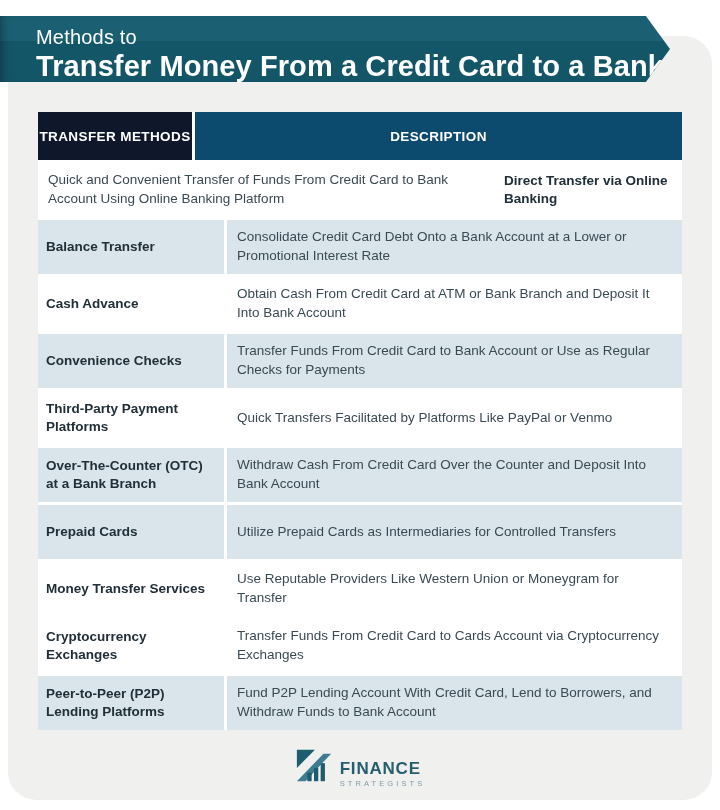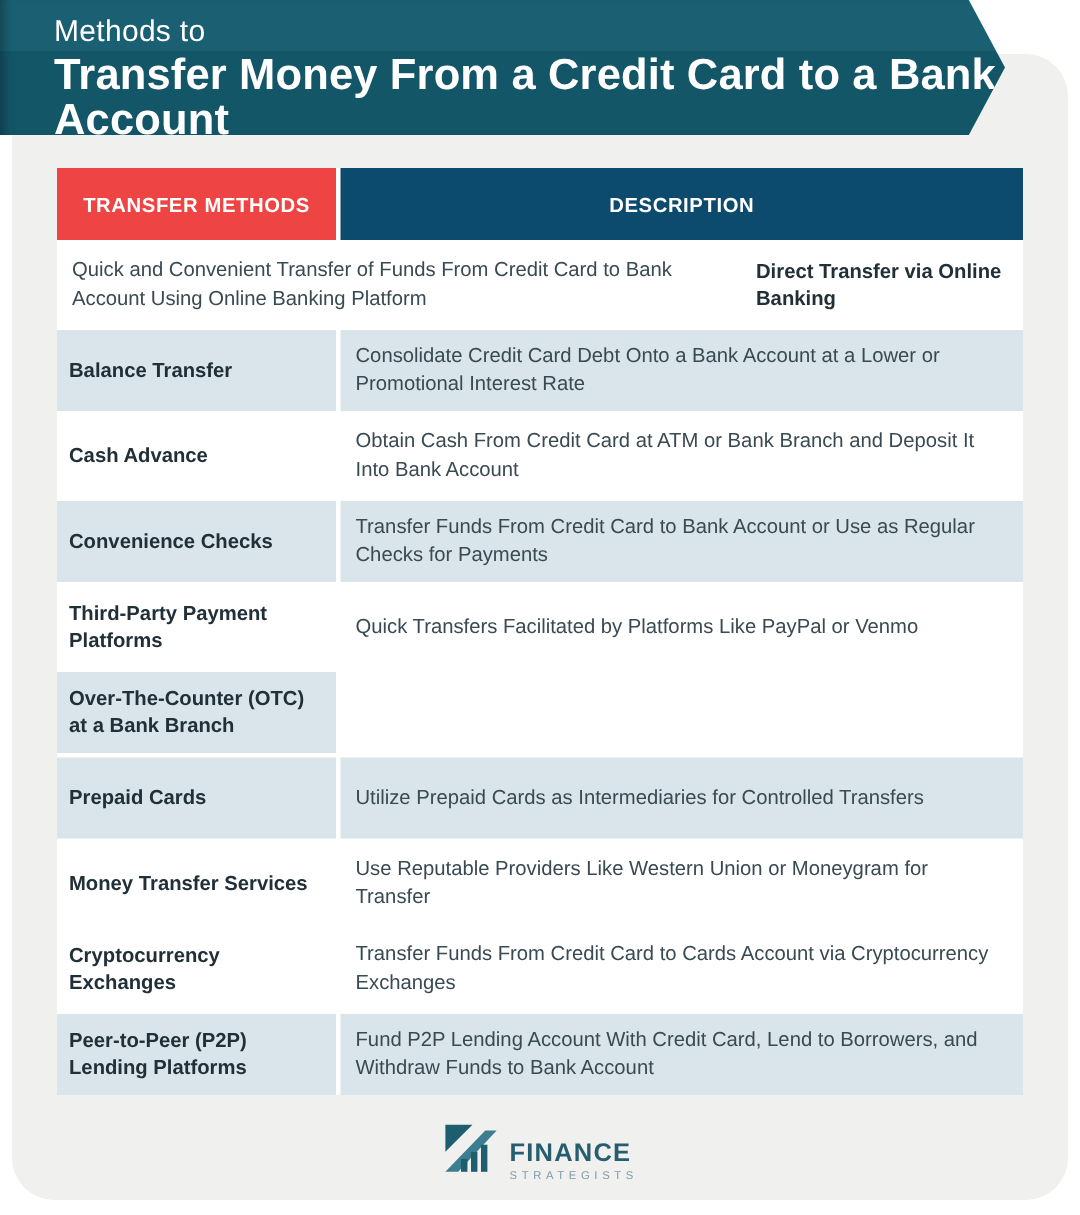--- a/index.html
+++ b/index.html
@@ -9,39 +9,39 @@
     font-family:"Liberation Sans","DejaVu Sans",sans-serif;
     -webkit-font-smoothing:antialiased;
   }
   
   .card{
     position:absolute;left:8px;top:36px;width:704px;height:764px;
     background:#F0F0EF;border-radius:28px;
   }
   
   .banner{
-    position:absolute;left:0;top:0;width:670px;height:90px;
+    position:absolute;left:0;top:16px;width:670px;height:66px;
     background:linear-gradient(180deg,#1A6072 0%,#1A6072 38%,#135668 38%,#135668 100%);
     clip-path:polygon(0 0,96.4% 0,100% 50%,96.4% 100%,0 100%);
     box-shadow:inset 8px 0 8px -6px rgba(0,0,0,.35);
     color:#ffffff;box-sizing:border-box;padding:8px 0 0 36px;
   }
   .banner .kicker{font-size:20px;font-weight:400;line-height:26px;letter-spacing:.2px;}
   .banner .title{font-size:29px;font-weight:700;line-height:30px;margin-top:1px;letter-spacing:.1px;}
   
   .table{
     position:absolute;left:38px;top:112px;width:644px;
     display:flex;flex-direction:column;gap:3px;background:#ffffff;
   }
   .trow{display:flex;gap:3px;}
   .hcell{
     height:48px;display:flex;align-items:center;justify-content:center;
     color:#ffffff;font-weight:700;font-size:13.5px;letter-spacing:.4px;
   }
-  .hcell.methods{width:186px;background:#ef4444;}
+  .hcell.methods{width:154px;background:#0f172a;}
   .hcell.desc{flex:1;background:#0c4a6e;text-align:right;}
   .cell{min-height:54px;display:flex;align-items:center;box-sizing:border-box;}
   .mcell{
     width:186px;padding:6px 10px 6px 8px;
     font-weight:700;font-size:13.5px;line-height:1.32;color:#212F38;
   }
   .dcell{
     flex:1;padding:6px 18px 6px 10px;
     font-size:13.5px;line-height:1.38;color:#3A4A52;
   }
@@ -92,20 +92,21 @@
     <div class="cell dcell">Transfer Funds From Credit Card to Bank Account or Use as Regular Checks for Payments</div>
   </div>
 
   <div class="trow row-white">
     <div class="cell mcell">Third-Party Payment Platforms</div>
     <div class="cell dcell">Quick Transfers Facilitated by Platforms Like PayPal or Venmo</div>
   </div>
 
   <div class="trow row-blue">
     <div class="cell mcell">Over-The-Counter (OTC) at a Bank Branch</div>
+    <div class="cell dcell">Withdraw Cash From Credit Card Over the Counter and Deposit Into Bank Account</div>
   </div>
 
   <div class="trow row-blue">
     <div class="cell mcell">Prepaid Cards</div>
     <div class="cell dcell">Utilize Prepaid Cards as Intermediaries for Controlled Transfers</div>
   </div>
 
   <div class="trow row-white">
     <div class="cell mcell">Money Transfer Services</div>
     <div class="cell dcell">Use Reputable Providers Like Western Union or Moneygram for Transfer</div>

